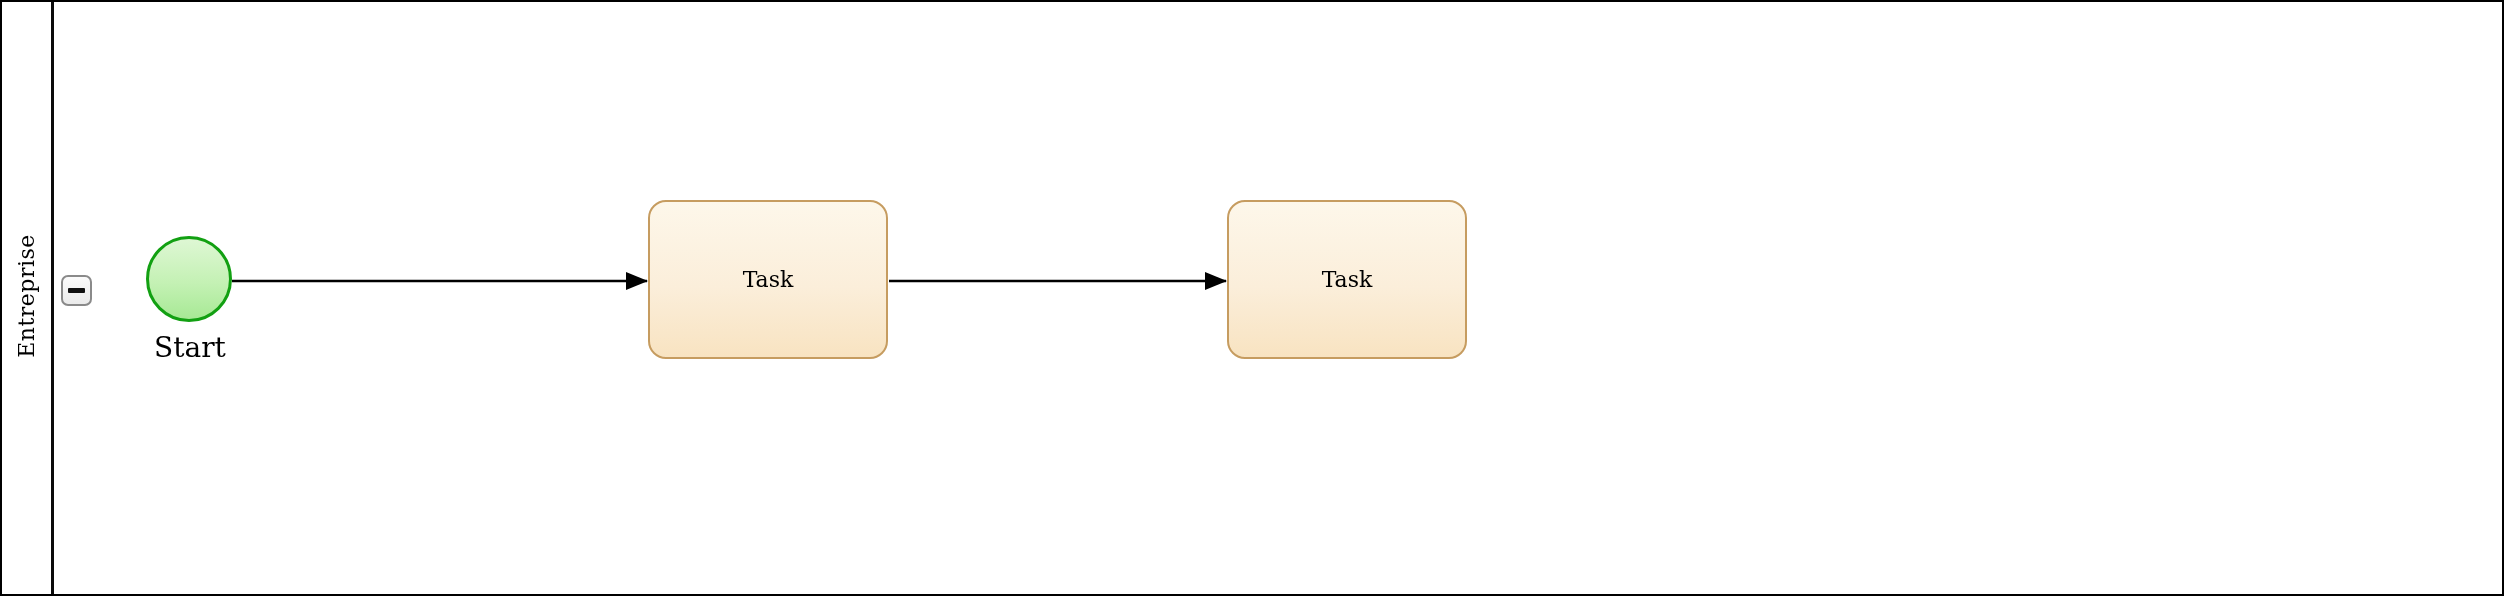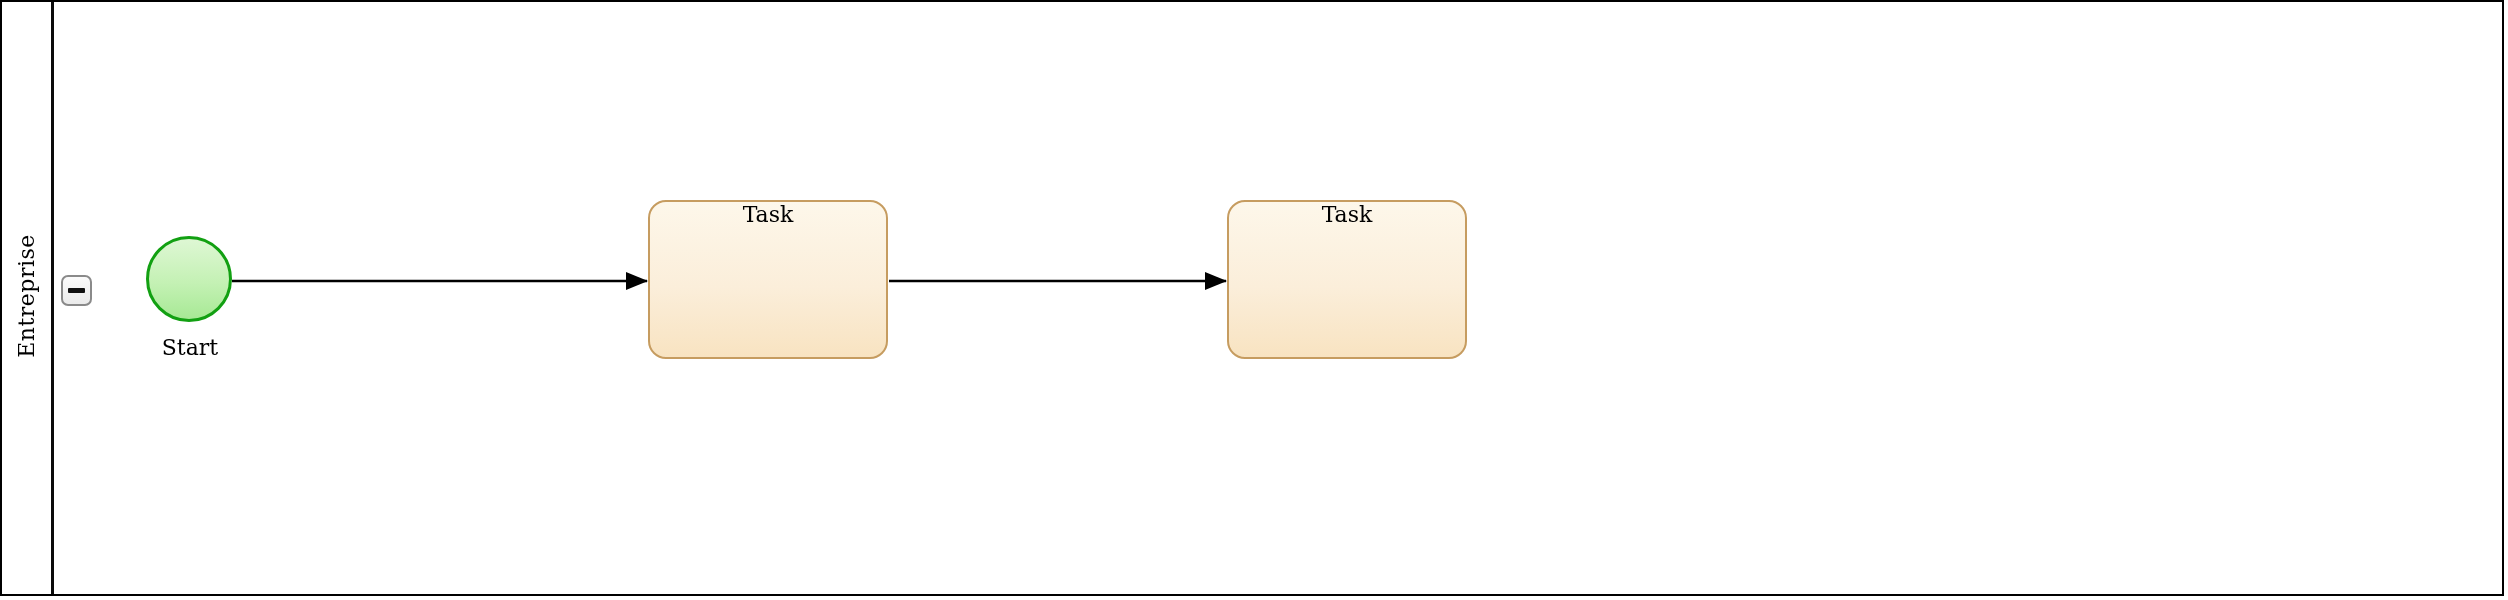--- a/index.html
+++ b/index.html
@@ -91,35 +91,35 @@
     background: linear-gradient(180deg, #def7d4 0%, #c4f1b4 55%, #a7e995 100%);
   }
   .start-label {
     position: absolute;
     left: 129px;
     top: 334px;
     width: 122px;
     height: 28px;
     line-height: 28px;
     text-align: center;
-    font-size: 22px;
+    font-size: 28px;
     color: #000000;
   }
   
   .task {
     position: absolute;
     top: 200px;
     width: 240px;
     height: 159px;
     box-sizing: border-box;
     border: 2px solid #c69c60;
     border-radius: 18px;
     background: linear-gradient(180deg, #fdf7ea 0%, #fbeeda 55%, #f8e3c1 100%);
     display: flex;
-    align-items: flex-start;
+    align-items: center;
     justify-content: center;
   }
   .task-1 { left: 648px; }
   .task-2 { left: 1227px; }
   .task-label {
     font-size: 22px;
     color: #000000;
   }
 </style>
 </head>

